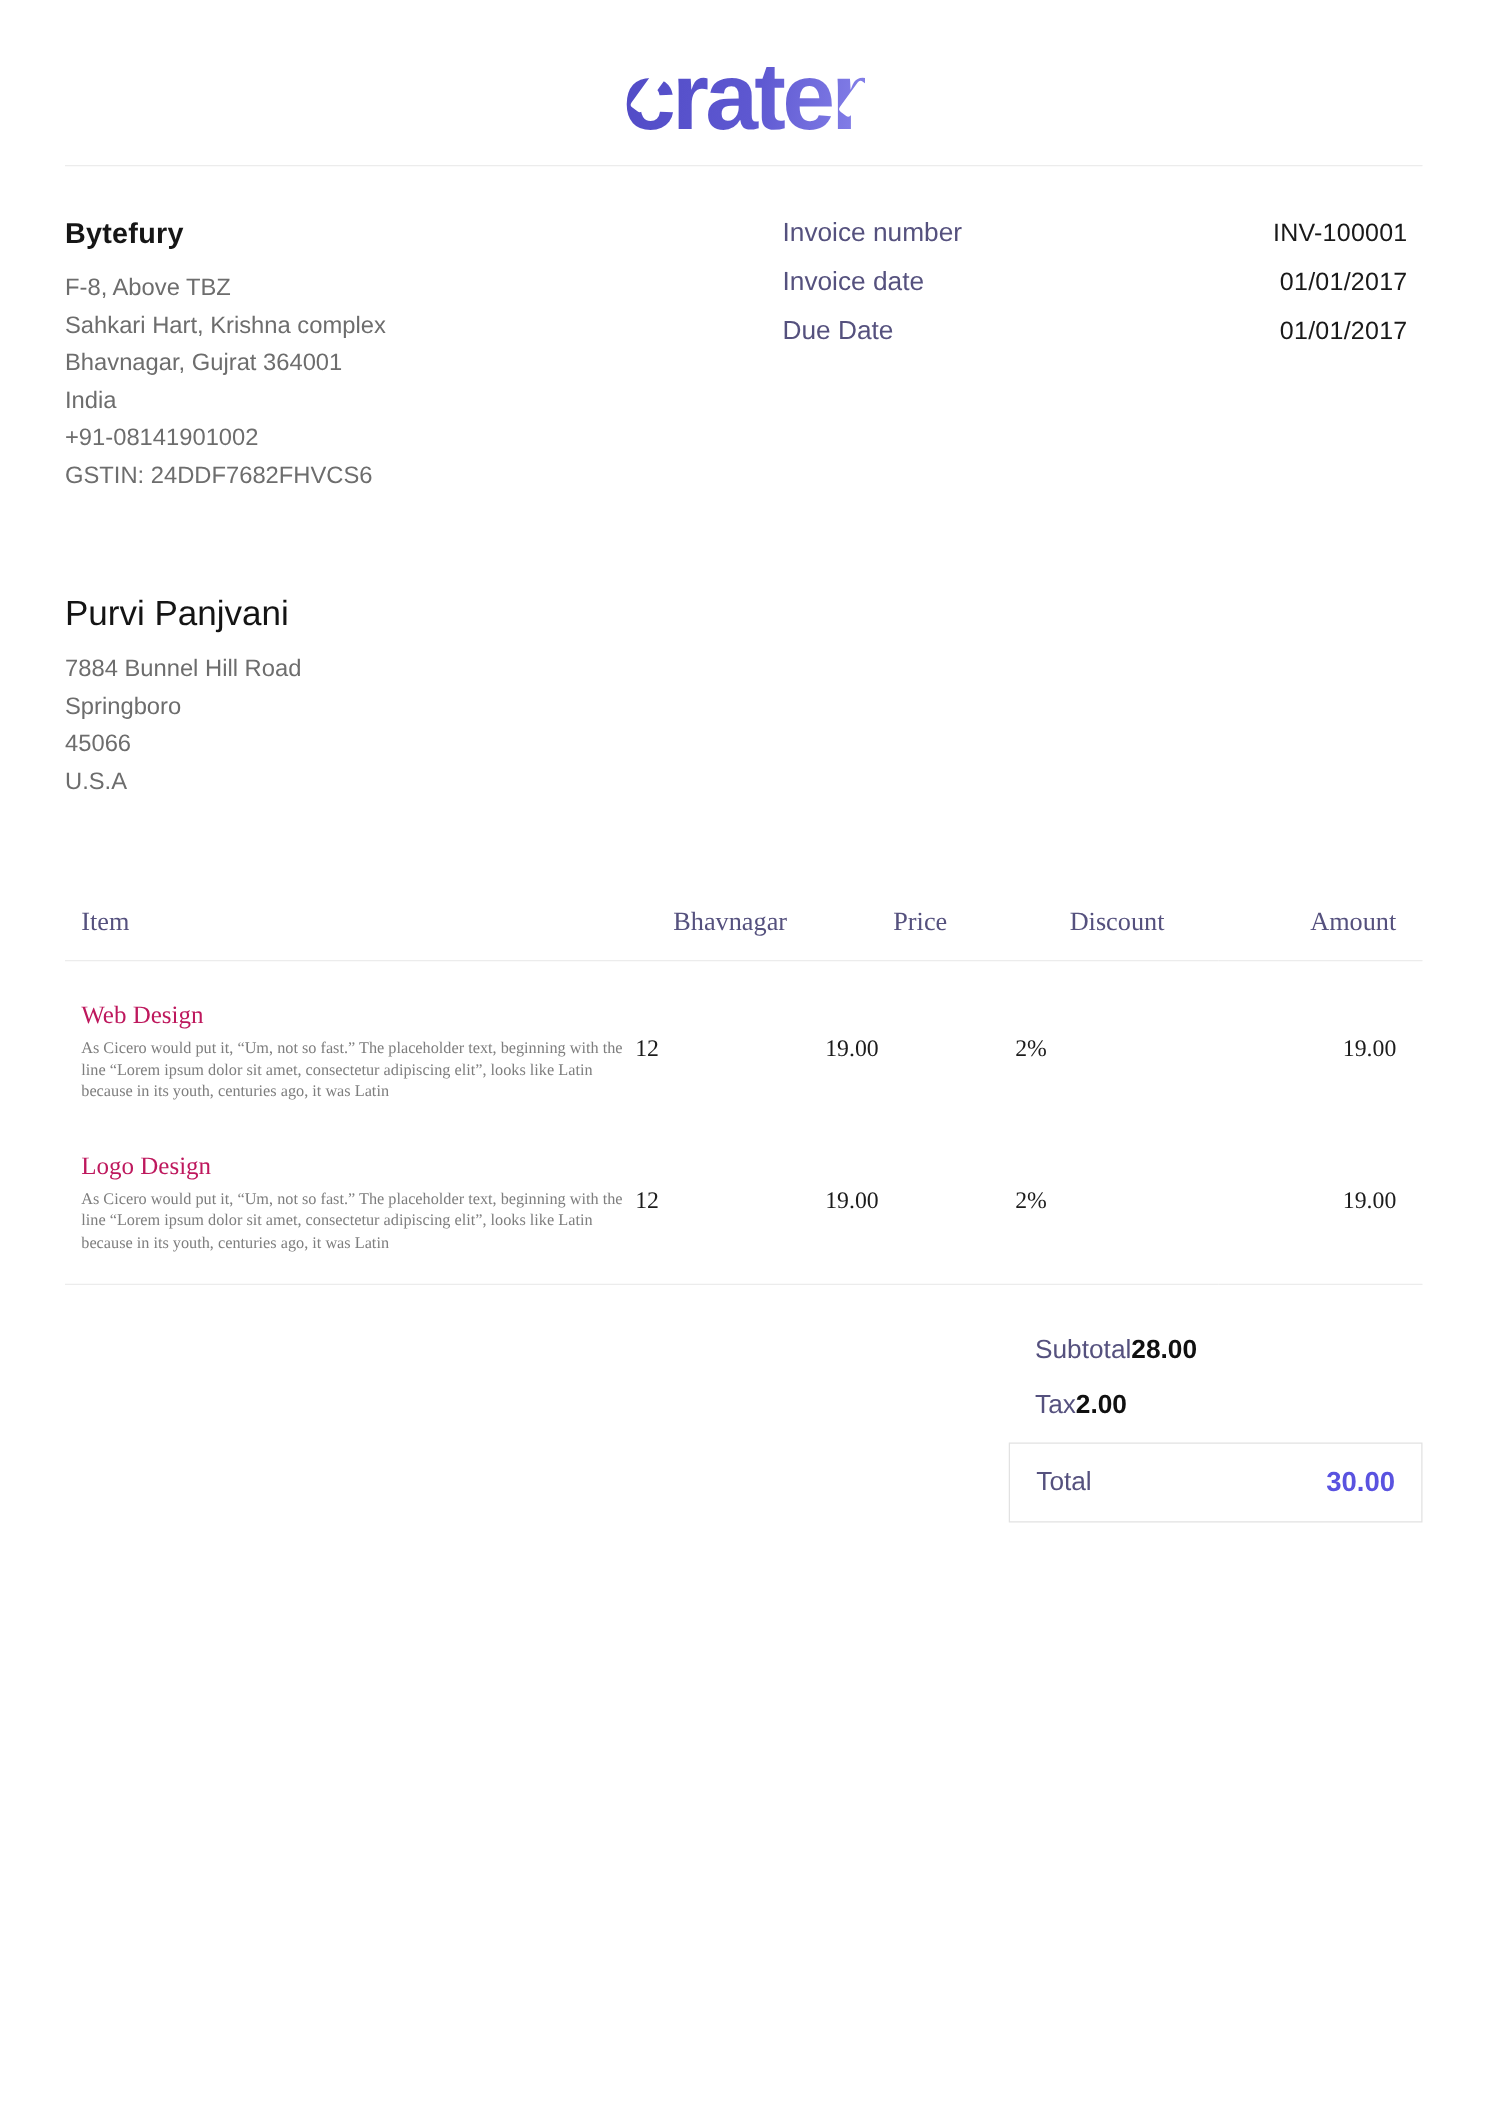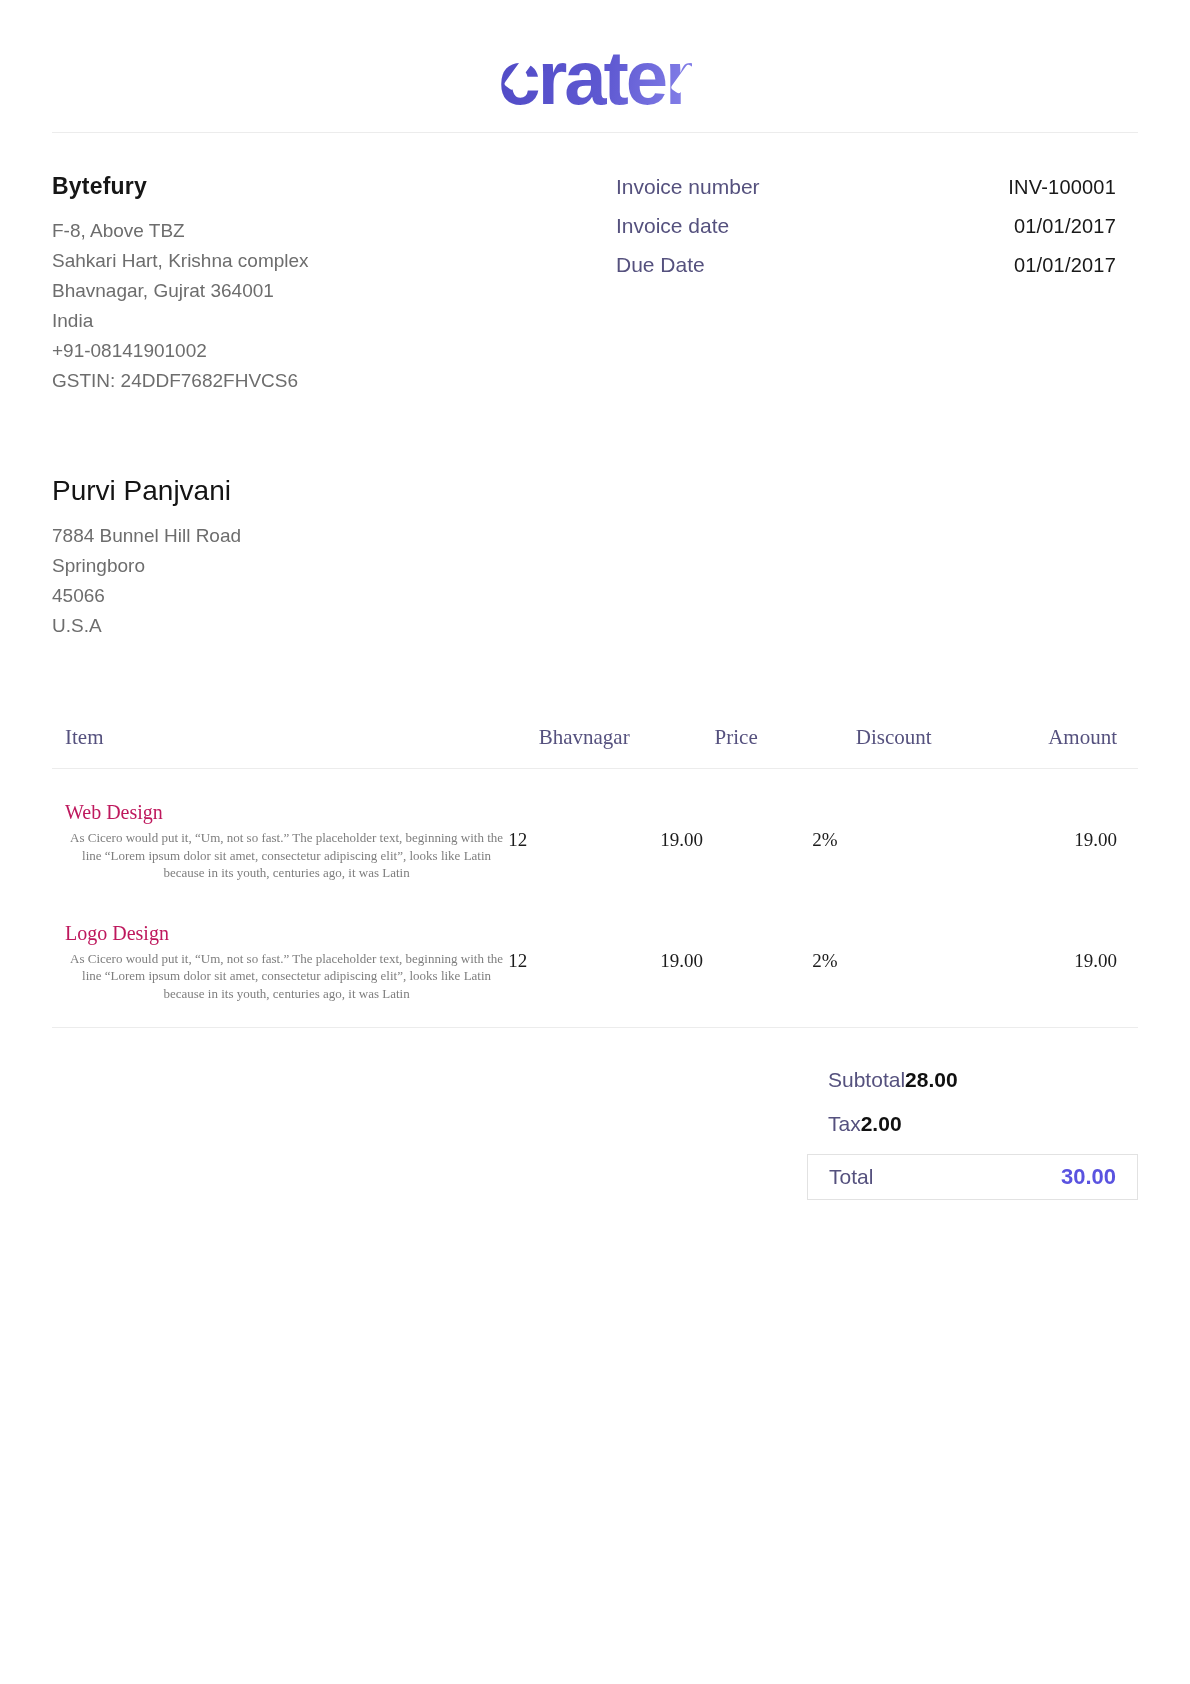--- a/index.html
+++ b/index.html
@@ -24,21 +24,21 @@
   .notch-r { height:30px; right:3px; top:24px; transform:rotate(36deg); }
 
   .top-divider { margin-top:16px; border-top:1px solid #ececec; }
 
   
   .info-row { display:flex; justify-content:space-between; margin-top:40px; }
   .company-name { font-size:23px; font-weight:700; color:#161616; letter-spacing:.2px; }
   .addr { margin-top:16px; }
   .addr-line { font-size:19px; line-height:30px; color:#6d6d6d; }
 
-  .meta { width:500px; margin-right:22px; padding-top:2px; }
+  .meta { width:500px; margin-right:12px; padding-top:2px; }
   .meta-row { display:flex; justify-content:space-between; align-items:baseline; margin-bottom:15px; }
   .meta-label { font-size:21px; color:#55517e; }
   .meta-value { font-size:20px; font-weight:500; color:#191919; letter-spacing:.2px; }
 
   
   .to-block { margin-top:75px; }
   .to-prefix { font-size:21px; color:#2e2e2e; }
   .to-name { font-size:28px; font-weight:500; color:#141414; margin-top:8px; line-height:40px; }
   .to-block .addr { margin-top:10px; }
 
@@ -51,32 +51,32 @@
   .items th.h-item { text-align:left; padding-left:13px; }
   .items th.h-amount { text-align:right; padding-right:21px; }
   .items td { vertical-align:top; }
   .items td.c-item { padding-left:13px; }
   tr.item-row td { padding-top:30px; }
   tr.item-row td.c-num { padding-top:60px; }
   tr.item-row + tr.item-row td { padding-top:38px; }
   tr.item-row + tr.item-row td.c-num { padding-top:68px; }
   tbody tr:last-child td { border-bottom:1px solid #ececec; padding-bottom:25px; }
   .item-name { font-size:20px; font-weight:500; color:#be185d; line-height:26px; }
-  .item-desc { font-size:13px; color:#7e7e7e; line-height:17.5px; max-width:460px; margin-top:4px;text-align:center; }
+  .item-desc { font-size:13px; color:#7e7e7e; line-height:17.5px; max-width:460px; margin-top:4px; }
   td.c-num { font-size:19px; color:#1c1c1c; font-weight:500; text-align:left; }
   td.c-amt, th.h-amount { text-align:right; }
   td.c-amt { padding-right:21px; }
 
   
   .totals { margin-top:38px; margin-left:auto; width:331px; }
   .totals-row { display:flex; justify-content:flex-start; align-items:center; padding:0 21px; margin-bottom:16px; line-height:28px; }
   .totals-label { font-size:21px; color:#55517e; }
   .totals-value { font-size:21px; font-weight:700; color:#101010; }
   .total-box {
-    margin-top:12px; height:46px; border:1px solid #e2e2e2; background:#ffffff;
+    margin-top:12px; height:64px; border:1px solid #e2e2e2; background:#ffffff;
     display:flex; justify-content:space-between; align-items:center; padding:0 21px;
   }
   .total-box .totals-label { font-size:21px; }
   .total-box .total-value { font-size:22px; font-weight:700; color:#5a53e0; }
 </style>
 </head>
 <body>
 
 <div class="page">
 

